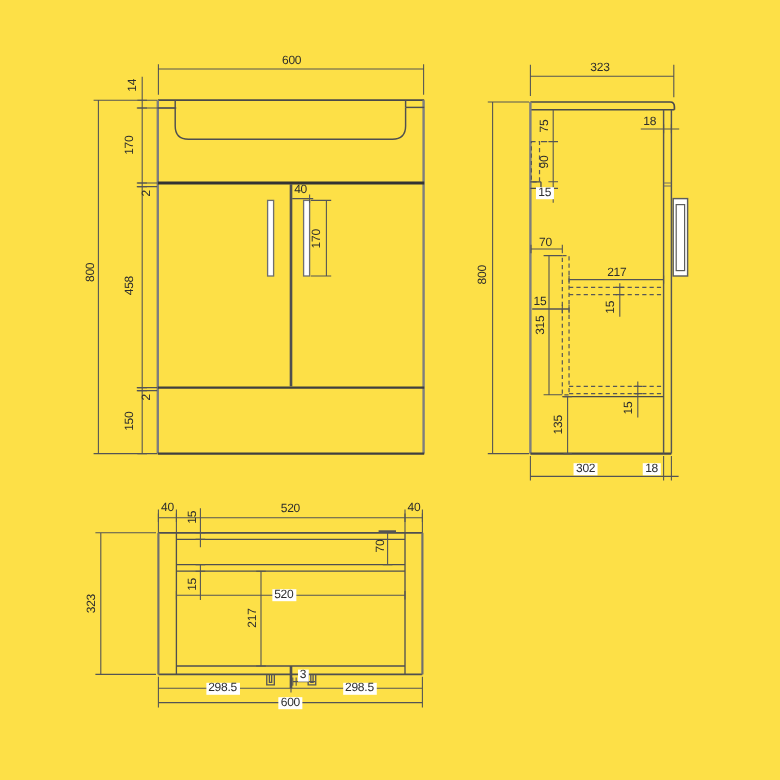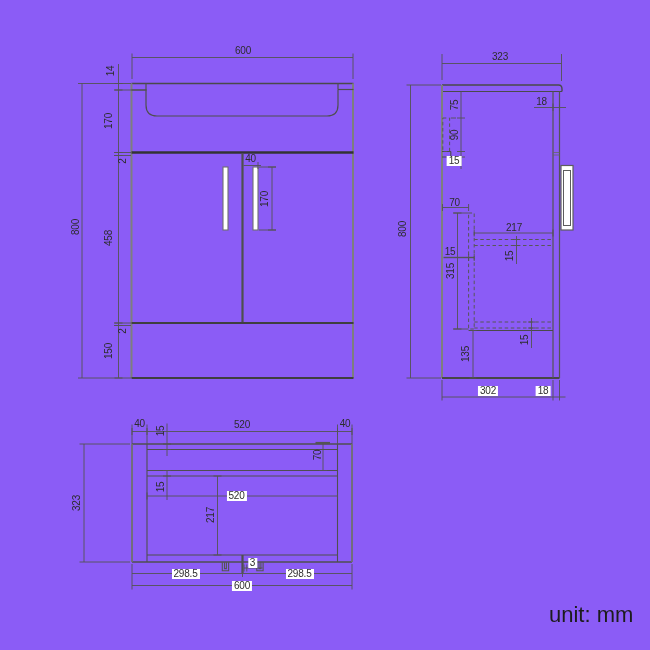--- a/index.html
+++ b/index.html
@@ -1,16 +1,16 @@
 <!DOCTYPE html>
 <html><head>
 <meta charset="utf-8">
 <style>
   html,body{margin:0;padding:0;background:#fff;}
-  .canvas{position:relative;width:650px;height:650px;background:#8b5cf6;overflow:hidden;
+  .canvas{position:relative;width:650px;height:650px;background:#fde047;overflow:hidden;
           font-family:"Liberation Sans",sans-serif;}
   .canvas svg{position:absolute;left:0;top:0;}
   .dim{position:absolute;font-size:10px;line-height:1;color:#2d2d2d;white-space:nowrap;
        letter-spacing:-0.2px;transform:translate(-50%,-50%);}
   .dim.v{transform:translate(-50%,-50%) rotate(-90deg);}
   .dim.bg{background:#fff;padding:0 2px;}
   .unit-label{position:absolute;left:549px;top:602px;font-size:22px;color:#1c1c1c;}
 </style>
 </head>
 <body>
@@ -180,15 +180,14 @@
 <span class="dim v" style="left:317.5px;top:455px">70</span>
 <span class="dim v" style="left:160.5px;top:486.5px">15</span>
 <span class="dim bg" style="left:236.5px;top:495.5px">520</span>
 <span class="dim v" style="left:210.5px;top:515px">217</span>
 <span class="dim bg" style="left:252.5px;top:562.5px">3</span>
 <span class="dim bg" style="left:185.5px;top:573.5px">298.5</span>
 <span class="dim bg" style="left:299.5px;top:573.5px">298.5</span>
 <span class="dim bg" style="left:242px;top:585.5px">600</span>
 <span class="dim v" style="left:77px;top:503px">323</span>
 
-<span class="unit-label">unit: mm</span>
 
 </div>
 
 </body></html>

